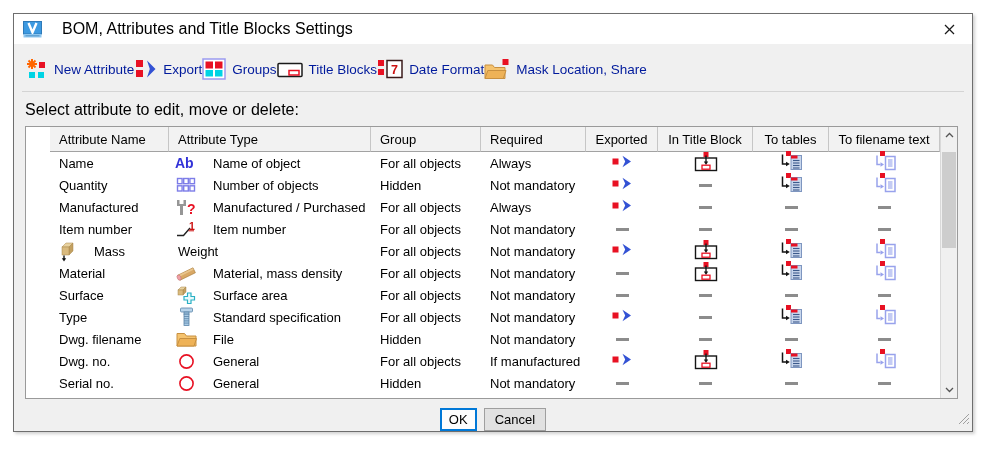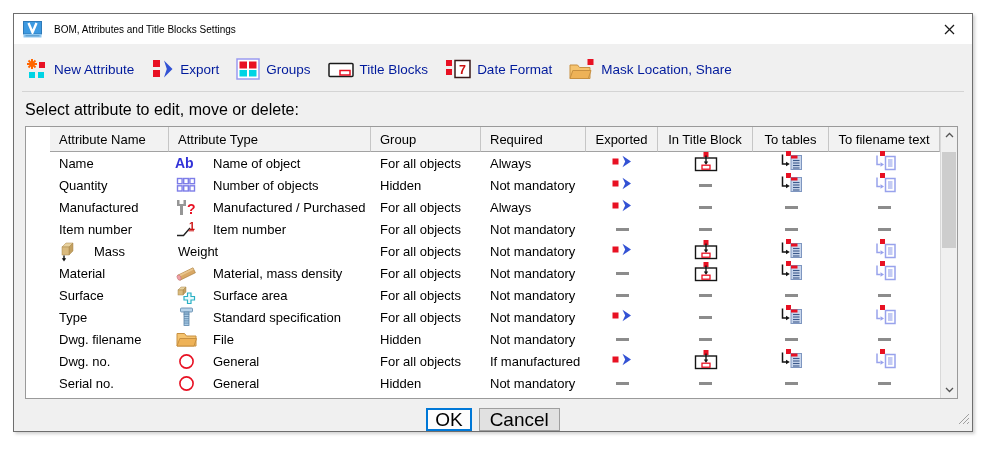--- a/index.html
+++ b/index.html
@@ -7,23 +7,23 @@
     width:985px;height:450px;background:#ffffff;position:relative;
     font-family:"Liberation Sans",sans-serif;-webkit-font-smoothing:antialiased;
   }
   .window{
     position:absolute;left:13px;top:13px;width:960px;height:419px;
     background:#f0f0f0;border:1px solid #6e6e6e;box-sizing:border-box;
     box-shadow:2px 2px 3px rgba(0,0,0,.18);
   }
   .titlebar{height:30px;background:#ffffff;display:flex;align-items:center;padding-left:9px;}
   .app-icon{width:19px;height:17px;display:inline-flex;}
-  .title{font-size:10px;color:#000;margin-left:12px;}
+  .title{font-size:16px;color:#000;margin-left:20px;}
   .close-btn{margin-left:auto;width:45px;height:30px;display:flex;align-items:center;justify-content:center;}
-  .toolbar{display:flex;align-items:center;padding:14px 12px 11px 12px;gap:17px;}
+  .toolbar{display:flex;align-items:center;padding:14px 12px 11px 12px;}
   .tool{display:flex;align-items:center;gap:6px;font-size:13.5px;color:#001a9c;white-space:nowrap;cursor:default;}
   .tool .ticon{display:inline-flex;align-items:center;}
   .hsep{border-top:1px solid #d4d4d4;margin:0 8px;}
   .list-label{font-size:16px;color:#000;margin:9px 0 7px 11px;}
   .table-wrap{
     margin-left:11px;width:933px;height:273px;border:1px solid #9a9a9a;
     background:#fff;box-sizing:border-box;display:flex;position:relative;overflow:hidden;padding-left:24px;
   }
   .grid-area{flex:1;min-width:0;}
   .cols{display:grid;grid-template-columns:119px 202px 110px 105px 72px 95px 76px minmax(0,1fr);}
@@ -38,21 +38,21 @@
   .type-cell{display:flex;align-items:center;gap:15px;padding-left:5px;}
   .type-cell .type-icon{display:inline-flex;width:24px;justify-content:center;align-items:center;}
   .icon-cell{display:flex;justify-content:center;align-items:center;padding-left:0;}
   .dash{display:inline-block;width:13px;height:3px;background:#8c8c8c;}
   .vscroll{width:17px;background:#f0f0f0;border-left:1px solid #d9d9d9;position:relative;box-sizing:border-box;}
   .varrow{position:absolute;left:0;width:16px;height:16px;display:flex;align-items:center;justify-content:center;}
   .varrow.up{top:0;}
   .varrow.down{bottom:0;}
   .vthumb{position:absolute;left:1px;top:25px;width:14px;height:96px;background:#cdcdcd;}
   .btn-row{display:flex;justify-content:center;gap:7px;margin-top:9px;}
-  .btn{font-size:19px;height:23px;box-sizing:border-box;display:flex;align-items:center;
+  .btn{font-size:13px;height:23px;box-sizing:border-box;display:flex;align-items:center;
        background:#e1e1e1;border:1px solid #9f9f9f;padding:0 10px;color:#000;}
   .btn.default{background:#fdfdfd;border:2px solid #0078d7;padding:0 7px;}
   .resize-grip{position:absolute;right:2px;bottom:2px;}
 </style>
 </head>
 <body>
 
 <div class="window">
 
   <div class="titlebar">

